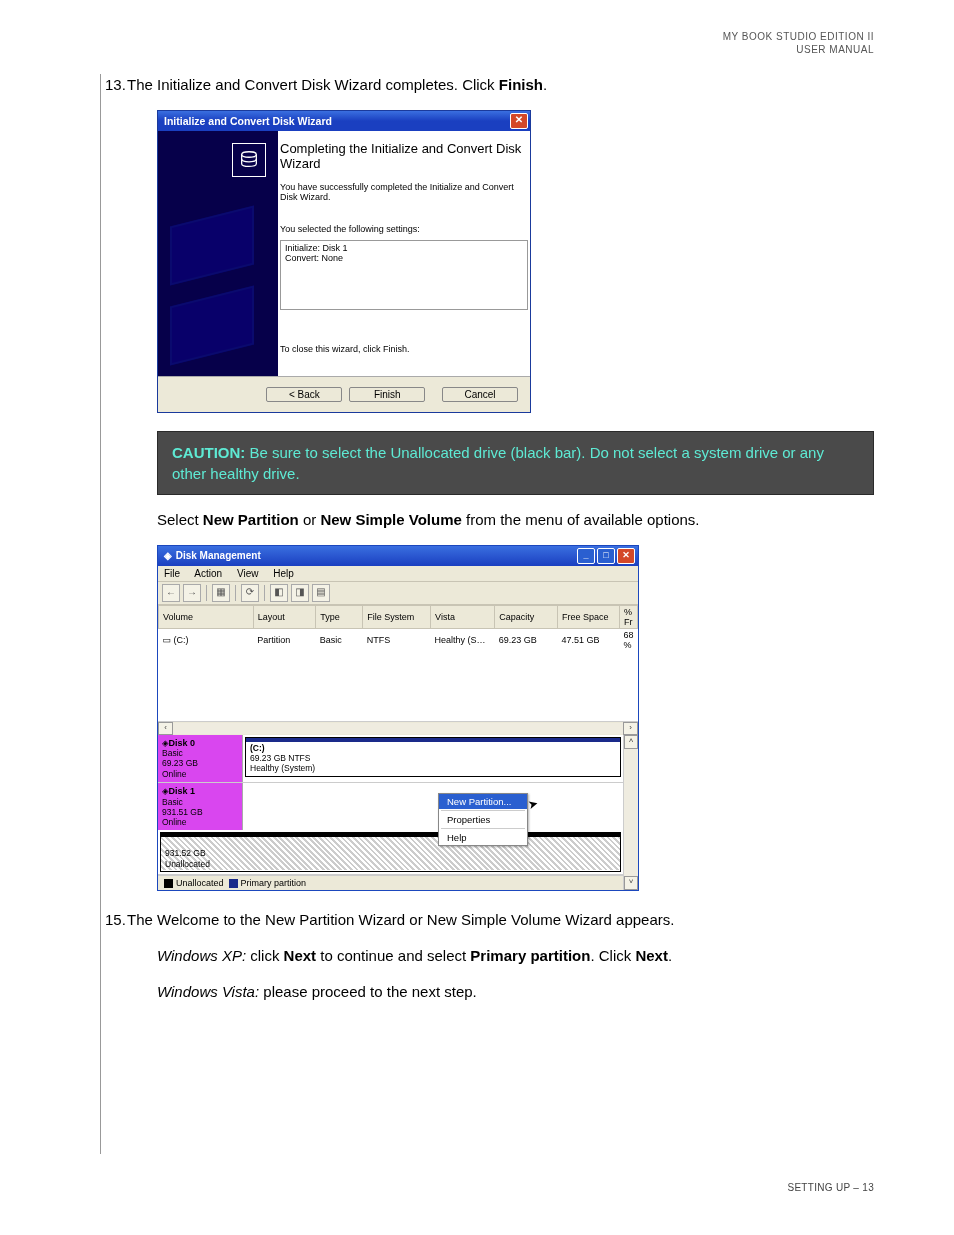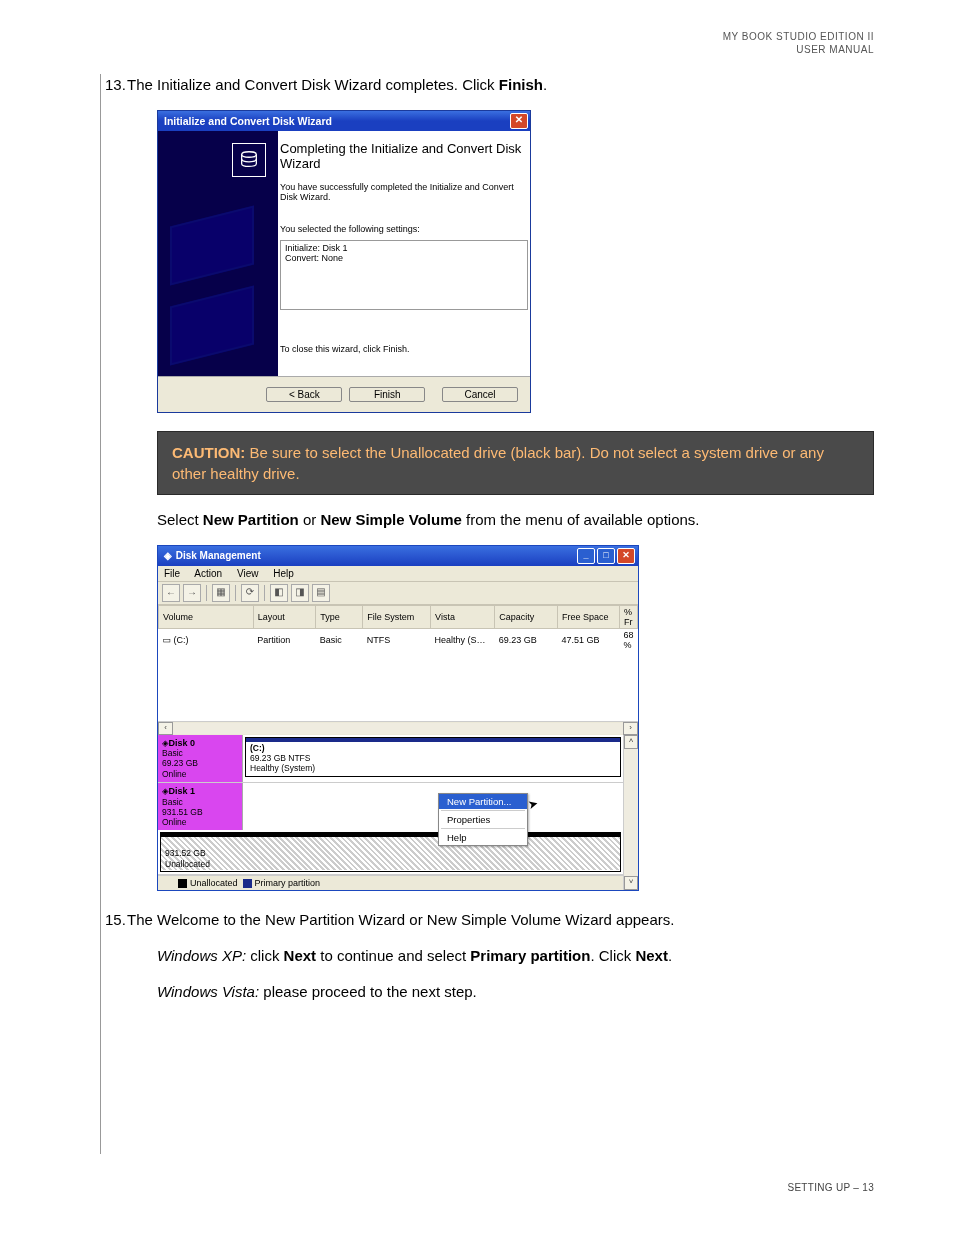--- a/index.html
+++ b/index.html
@@ -127,21 +127,21 @@
     font-size: 10px;
     background: #ece9d8;
     border: 1px solid #888;
     border-radius: 2px;
     margin-left: 4px;
     text-align: center;
   }
 
   .caution-box {
     background: #4a4a4a;
-    color: #fdba74;
+    color: #5eead4;
     padding: 10px 14px;
     margin: 10px 0 14px 26px;
     border: 1px solid #2a2a2a;
     font-size: 15px;
     line-height: 1.4;
   }
 
   
   .dm {
     width: 480px;
@@ -264,21 +264,21 @@
     width: 14px;
     background: #ece9d8;
     border-left: 1px solid #ccc;
     display: flex;
     flex-direction: column;
   }
   .vscroll .arrow { height:12px;border:1px solid #999;background:#f4f2e6;text-align:center;font-size:8px;line-height:10px;color:#444; }
   .vscroll .track { flex:1;background:#efece0; }
   .dm-legend {
     background: #ece9d8;
-    padding: 2px 20px;
+    padding: 2px 6px;
     font-size: 9px;
     border-top: 1px solid #ccc;
   }
   .legend-sw { display:inline-block; width:9px; height:9px; margin-right:3px; vertical-align:middle; }
   .context-menu {
     position: absolute;
     right: 110px;
     top: 58px;
     width: 88px;
     background: #fff;

